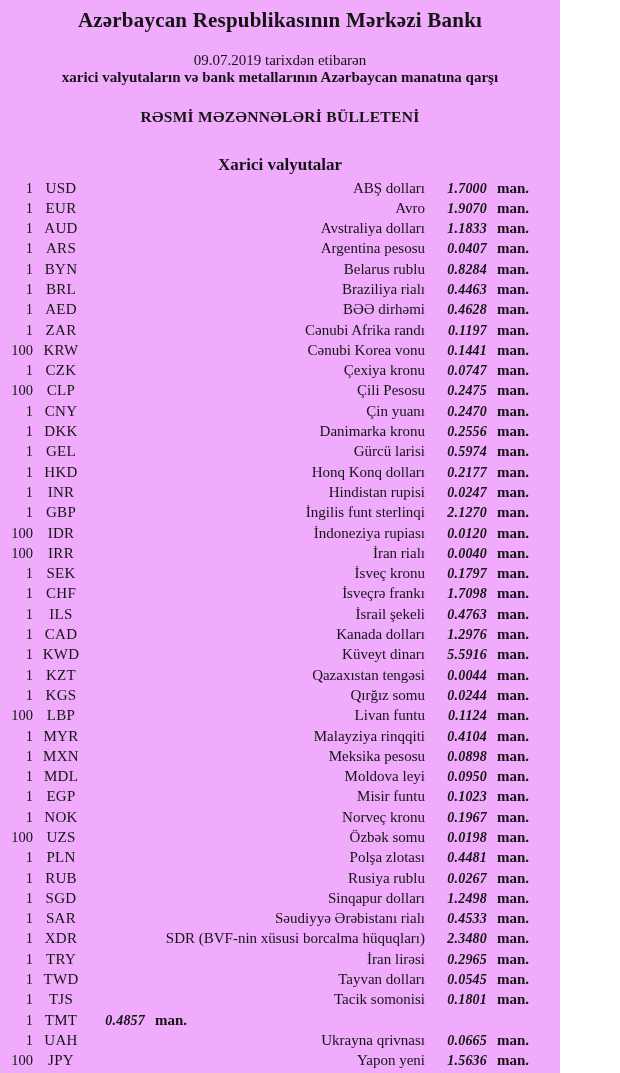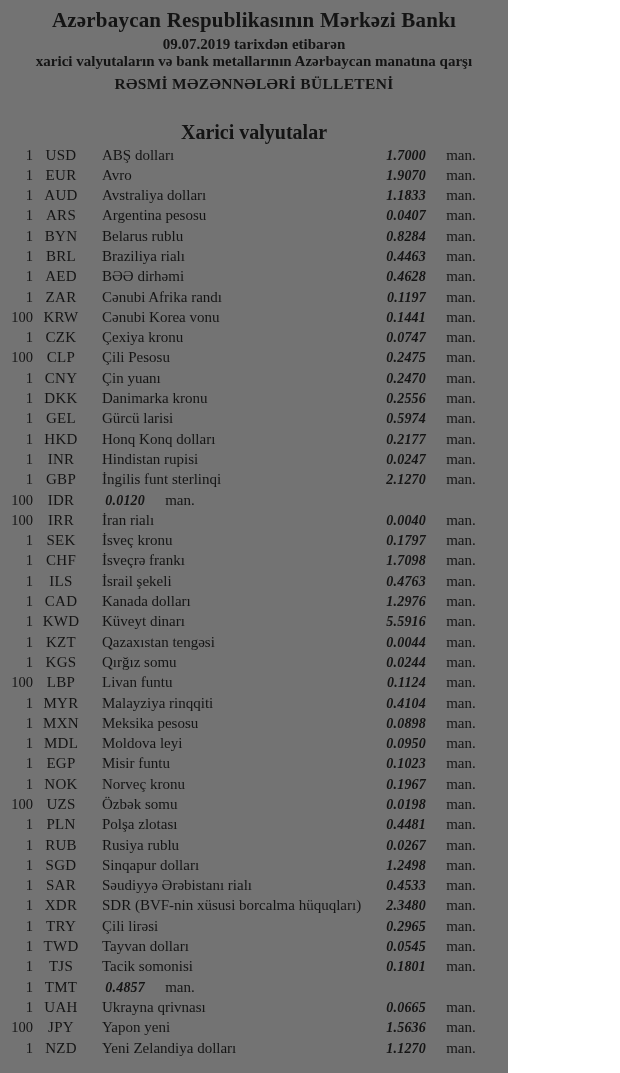--- a/index.html
+++ b/index.html
@@ -3,56 +3,56 @@
 <meta charset="utf-8">
 <style>
   * { margin: 0; padding: 0; box-sizing: border-box; }
   html, body { background: #ffffff; }
   body {
     width: 620px; height: 1073px;
     font-family: "Liberation Serif", "DejaVu Serif", serif;
     color: #141414;
     overflow: hidden;
   }
-  .doc { width: 508px; height: 1073px; background: #737373; }
+  .doc { width: 560px; height: 1073px; background: #f0abfc; }
 
   .hdr { text-align: center; }
   .hdr-title {
     padding-top: 8px;
     font-size: 21px; line-height: 24px; font-weight: bold;
     letter-spacing: 0.2px;
   }
-  .hdr-date   { margin-top: 4px; font-size: 15px; line-height: 17px; font-weight: bold; }
+  .hdr-date   { margin-top: 20px; font-size: 15px; line-height: 17px; font-weight: normal; }
   .hdr-scope  { font-size: 15px; line-height: 17px; font-weight: bold; }
-  .hdr-bullet { margin-top: 5px; font-size: 15.5px; line-height: 17px; font-weight: bold; letter-spacing: 0.3px; }
+  .hdr-bullet { margin-top: 22px; font-size: 15.5px; line-height: 17px; font-weight: bold; letter-spacing: 0.3px; }
 
   .section-title {
     margin-top: 31px;
     text-align: center;
-    font-size: 20px; line-height: 18px; font-weight: bold;
+    font-size: 17px; line-height: 18px; font-weight: bold;
   }
 
   .table { margin-top: 3.5px; }
   .row {
     display: flex;
     align-items: baseline;
     height: 20.3px;
     line-height: 20.3px;
     padding-right: 31px;
     font-size: 15px;
   }
   .qty  { width: 33px;  text-align: right;  font-size: 14.5px; flex: none; }
   .code { width: 44px;  margin-left: 6px; text-align: center; flex: none; letter-spacing: 0.3px; }
-  .name { flex: 1; margin-left: 19px; text-align: left; white-space: nowrap; overflow: hidden; }
+  .name { flex: 1; margin-left: 9px; text-align: right; white-space: nowrap; overflow: hidden; }
   .rate {
     width: 62px; text-align: right; flex: none;
     font-weight: bold; font-style: italic; font-size: 14px;
     letter-spacing: 0.2px;
   }
-  .unit { width: 32px; margin-left: 19px; text-align: center; flex: none; }
+  .unit { width: 32px; margin-left: 10px; text-align: center; flex: none; font-weight: bold; }
 </style>
 </head>
 <body>
 
 <div class="doc">
 
   <div class="hdr">
     <div class="hdr-title">Azərbaycan Respublikasının Mərkəzi Bankı</div>
     <div class="hdr-date">09.07.2019 tarixdən etibarən</div>
     <div class="hdr-scope">xarici valyutaların və bank metallarının Azərbaycan manatına qarşı</div>
@@ -177,20 +177,21 @@
       <div class="row">
       <span class="qty">1</span>
       <span class="code">GBP</span>
       <span class="name">İngilis funt sterlinqi</span>
       <span class="rate">2.1270</span>
       <span class="unit">man.</span>
     </div>
       <div class="row">
       <span class="qty">100</span>
       <span class="code">IDR</span>
+      <span class="name">İndoneziya rupiası</span>
       <span class="rate">0.0120</span>
       <span class="unit">man.</span>
     </div>
       <div class="row">
       <span class="qty">100</span>
       <span class="code">IRR</span>
       <span class="name">İran rialı</span>
       <span class="rate">0.0040</span>
       <span class="unit">man.</span>
     </div>
@@ -323,21 +324,21 @@
       <div class="row">
       <span class="qty">1</span>
       <span class="code">XDR</span>
       <span class="name">SDR (BVF-nin xüsusi borcalma hüquqları)</span>
       <span class="rate">2.3480</span>
       <span class="unit">man.</span>
     </div>
       <div class="row">
       <span class="qty">1</span>
       <span class="code">TRY</span>
-      <span class="name">Çili lirəsi</span>
+      <span class="name">İran lirəsi</span>
       <span class="rate">0.2965</span>
       <span class="unit">man.</span>
     </div>
       <div class="row">
       <span class="qty">1</span>
       <span class="code">TWD</span>
       <span class="name">Tayvan dolları</span>
       <span class="rate">0.0545</span>
       <span class="unit">man.</span>
     </div>

